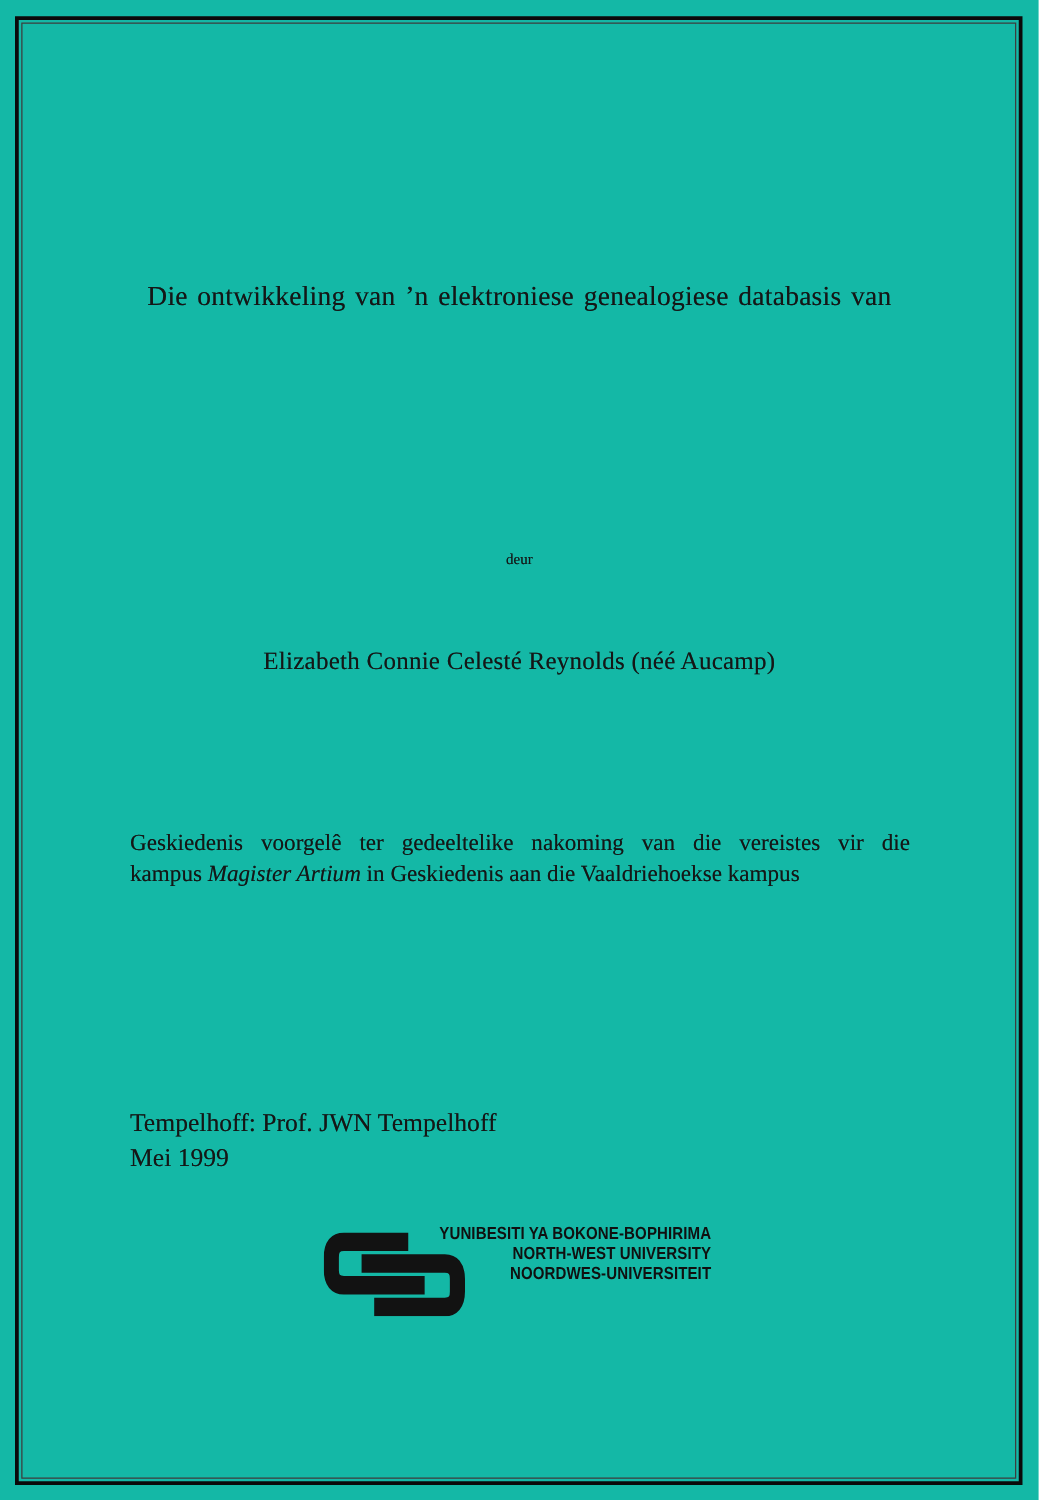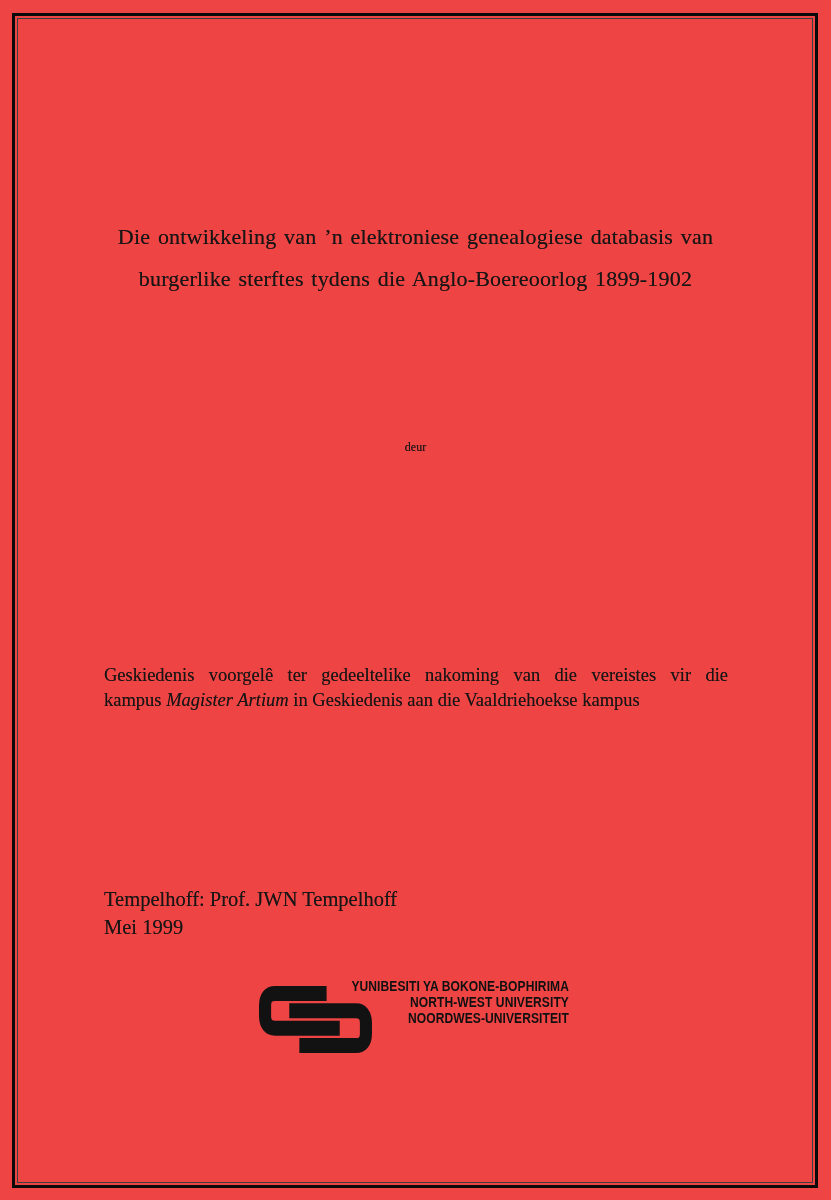--- a/index.html
+++ b/index.html
@@ -1,21 +1,21 @@
 <!DOCTYPE html>
 <html><head>
 <meta charset="utf-8">
 <style>
   * { margin: 0; padding: 0; box-sizing: border-box; }
   html, body { background: #ffffff; }
   body { width: 831px; height: 1200px; position: relative; }
 
   .scan {
     position: relative; width: 831px; height: 1200px;
-    background: #ef4444; color: #161616;
+    background: #14b8a6; color: #161616;
     font-family: "Liberation Serif", serif;
     overflow: hidden;
   }
 
   
   .frame-outer {
     position: absolute; left: 12px; top: 13px; right: 13px; bottom: 12px;
     border: 3px solid #0a0a0a;
   }
   .frame-inner {
@@ -78,25 +78,25 @@
 <body>
 
 <div class="scan">
 
   <div class="frame-outer">
     <div class="frame-inner"></div>
   </div>
 
   <h1 class="title-block">
     <span class="title-line">Die ontwikkeling van ’n elektroniese genealogiese databasis van</span>
-    <span class="title-line">burgerlike sterftes tydens die Anglo-Boereoorlog 1899-1902</span>
   </h1>
 
   <div class="byline">deur</div>
 
+  <div class="author">Elizabeth Connie Celesté Reynolds (néé Aucamp)</div>
 
   <div class="statement">
     <div class="justified">Geskiedenis voorgelê ter gedeeltelike nakoming van die vereistes vir die</div>
     <div><span>kampus </span><em>Magister Artium</em><span> in Geskiedenis aan die Vaaldriehoekse kampus</span></div>
   </div>
 
   <div class="supervisor-block">
     <div>Tempelhoff: Prof. JWN Tempelhoff</div>
     <div>Mei 1999</div>
   </div>

